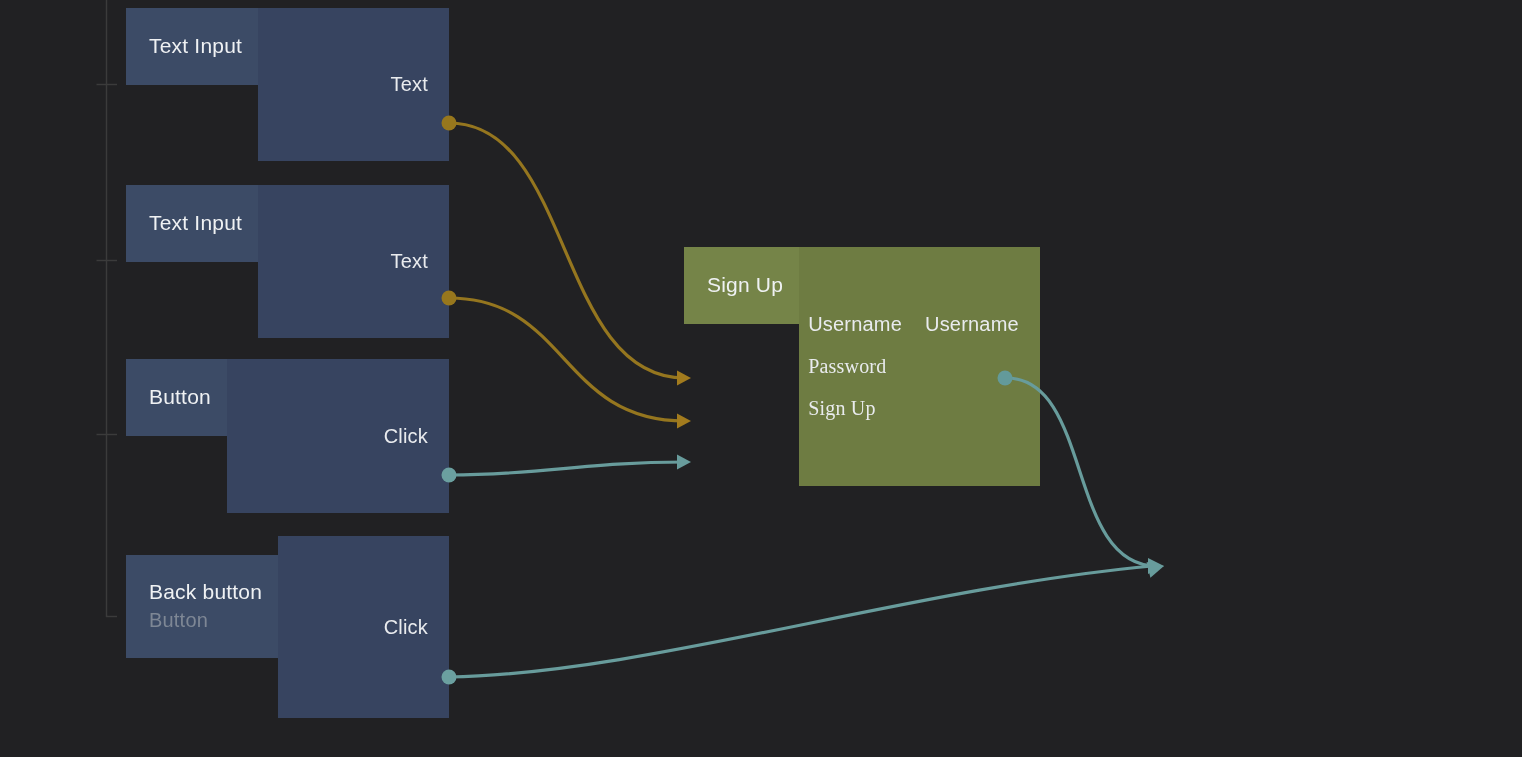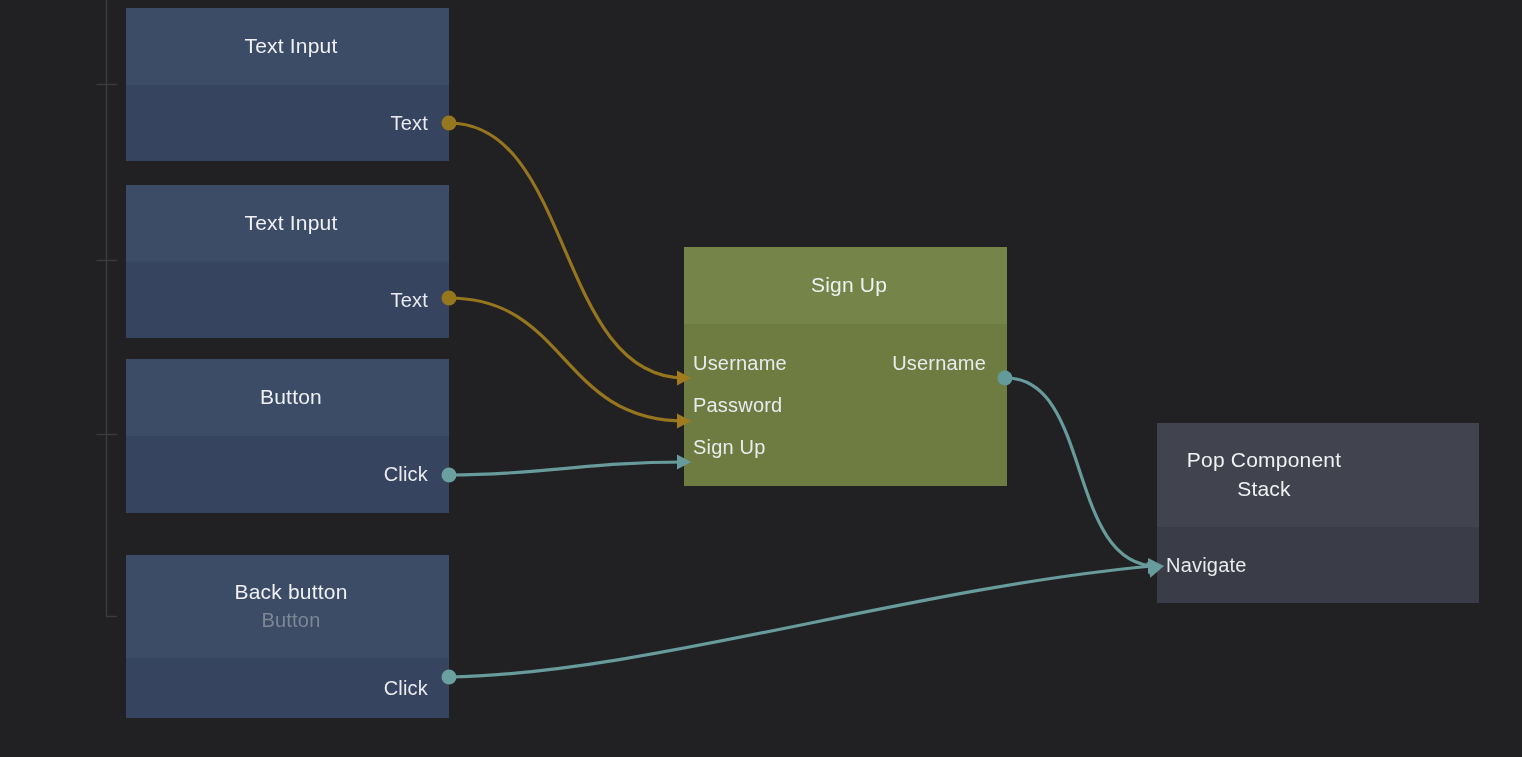--- a/index.html
+++ b/index.html
@@ -15,22 +15,20 @@
     position: relative;
     width: 1522px;
     height: 757px;
     background: #212123;
   }
   .node {
     position: absolute;
     border-radius: 2px;
     box-sizing: border-box;
     display: flex;
-    flex-direction: column;
-    text-align: center;
   }
   .node-header {
     box-sizing: border-box;
     display: flex;
     flex-direction: column;
     justify-content: center;
     padding-left: 23px;
     padding-right: 16px;
     flex: 0 0 auto;
   }
@@ -55,22 +53,22 @@
   }
   .port-row {
     display: flex;
     align-items: center;
     height: 42px;
     box-sizing: border-box;
     padding-left: 9px;
     padding-right: 21px;
   }
   .port-row.out { justify-content: flex-end; }
-  .port-row.in  { justify-content: flex-start; }
-  .port-row.in-out { justify-content: space-between; }
+  .port-row.in  { justify-content: flex-start; font-family: Liberation Serif, serif; }
+  .port-row.in-out { justify-content: space-between; gap: 23px; }
   .port-label {
     color: #e9ebee;
     font-size: 20px;
     letter-spacing: 0.2px;
     white-space: nowrap;
   }
   
   .scheme-blue  .node-header { background: #3c4b66; }
   .scheme-blue  .node-body   { background: #374460; }
   .scheme-green .node-header { background: #758448; }
@@ -150,30 +148,20 @@
       </div>
       <div class="port-row in">
         <span class="port-label">Password</span>
       </div>
       <div class="port-row in">
         <span class="port-label">Sign Up</span>
       </div>
     </div>
   </div>
 
-  <div class="node scheme-gray" style="left:1157px; top:423px; width:322px; height:180px;">
-    <div class="node-header" style="height:104px;">
-      <div class="node-title title-narrow">Pop Component Stack</div>
-    </div>
-    <div class="node-body">
-      <div class="port-row in">
-        <span class="port-label">Navigate</span>
-      </div>
-    </div>
-  </div>
 
   <svg class="wire-layer" viewBox="0 0 1522 757" xmlns="http://www.w3.org/2000/svg">
 
     <g stroke="#3b3b3b" stroke-width="1.5" fill="none">
       <path d="M 106.5 0 V 616.5 H 117"></path>
       <path d="M 96.5 84.5 H 117"></path>
       <path d="M 96.5 260.5 H 117"></path>
       <path d="M 96.5 434.5 H 117"></path>
     </g>
 

